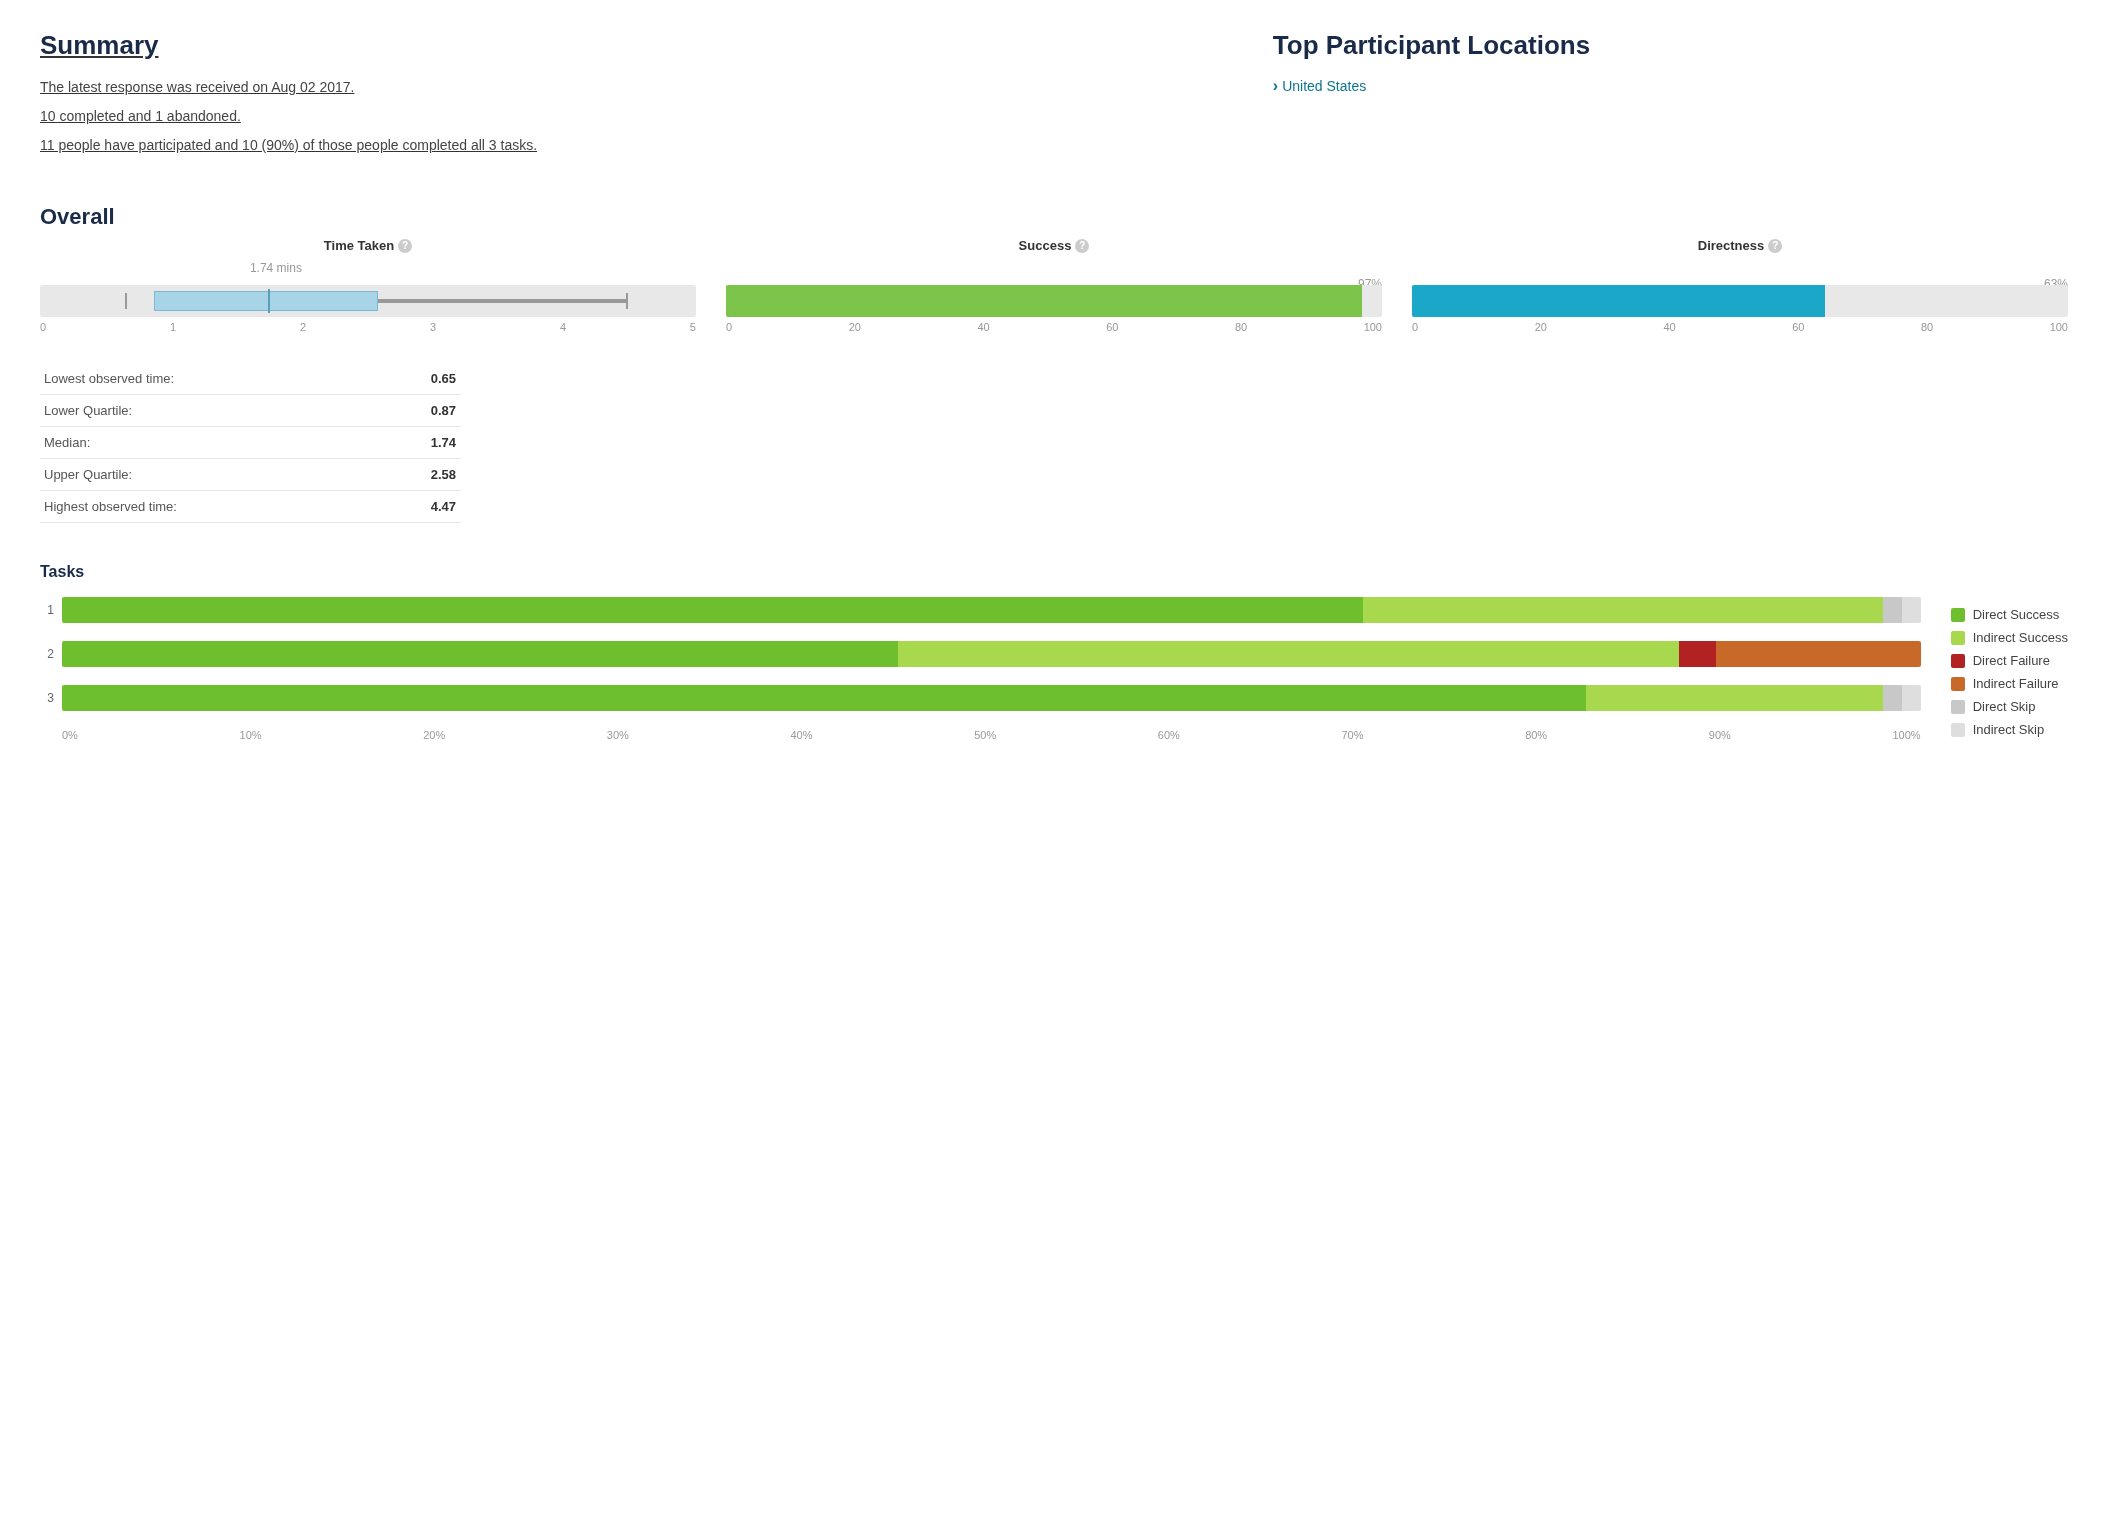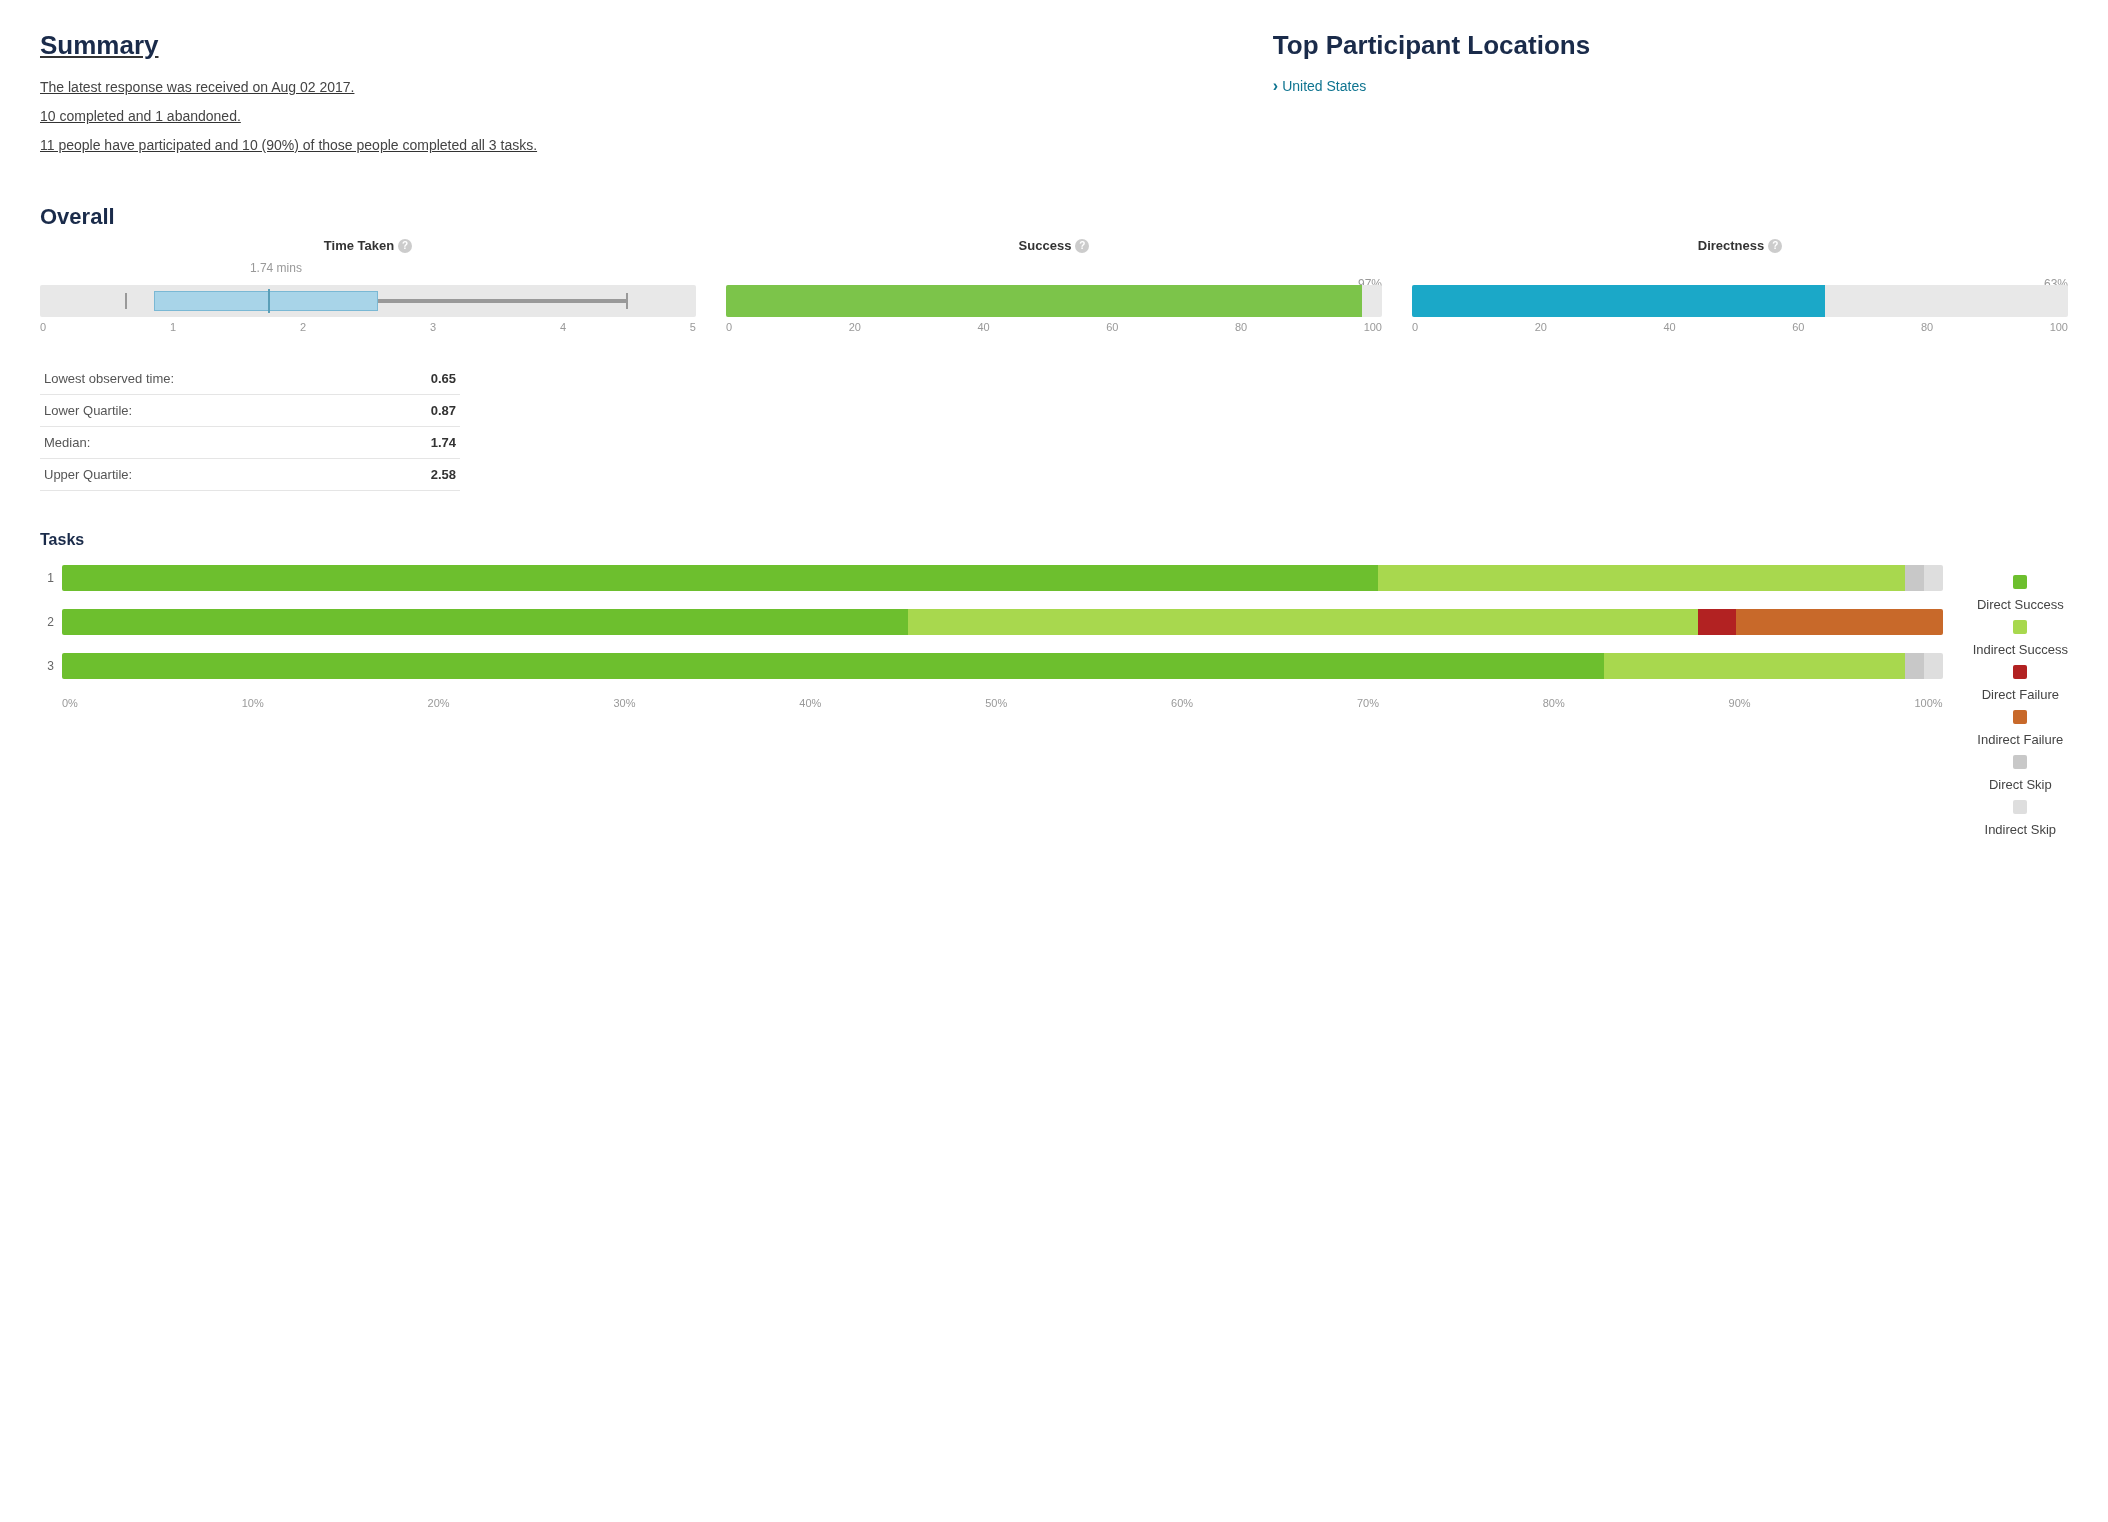--- a/index.html
+++ b/index.html
@@ -54,21 +54,21 @@
     .tasks-chart { flex: 1; }
 
     .task-row { display: flex; align-items: center; margin-bottom: 18px; gap: 8px; }
     .task-number { font-size: 12px; color: #666; width: 14px; text-align: right; flex-shrink: 0; }
     .task-bar-track { flex: 1; height: 26px; display: flex; overflow: hidden; border-radius: 2px; }
     .task-bar-seg { height: 100%; }
 
     .tasks-axis { display: flex; justify-content: space-between; font-size: 11px; color: #999; margin-top: 4px; padding-left: 22px; }
 
     .legend { display: flex; flex-direction: column; gap: 8px; padding-top: 10px; }
-    .legend-item { display: flex; align-items: center; gap: 8px; font-size: 13px; color: #444; flex-direction: column; }
+    .legend-item { display: flex; align-items: center; gap: 8px; font-size: 13px; color: #444; }
     .legend-swatch { width: 14px; height: 14px; border-radius: 2px; flex-shrink: 0; }
   </style>
 </head>
 <body>
 
 <div class="top-section">
   <div class="summary">
     <h1 class="section-title">Summary</h1>
     <div id="summary-lines">
         <p>The latest response was received on Aug 02 2017.</p>
@@ -174,20 +174,24 @@
             <td>Lower Quartile:</td>
             <td>0.87</td>
           </tr>
           <tr>
             <td>Median:</td>
             <td>1.74</td>
           </tr>
           <tr>
             <td>Upper Quartile:</td>
             <td>2.58</td>
+          </tr>
+          <tr>
+            <td>Highest observed time:</td>
+            <td>4.47</td>
           </tr>
         </tbody>
     </table>
   </div>
 </div>
 
 <div class="tasks-section">
   <div class="tasks-title">Tasks</div>
   <div class="tasks-chart-wrapper">
     <div class="tasks-chart">

